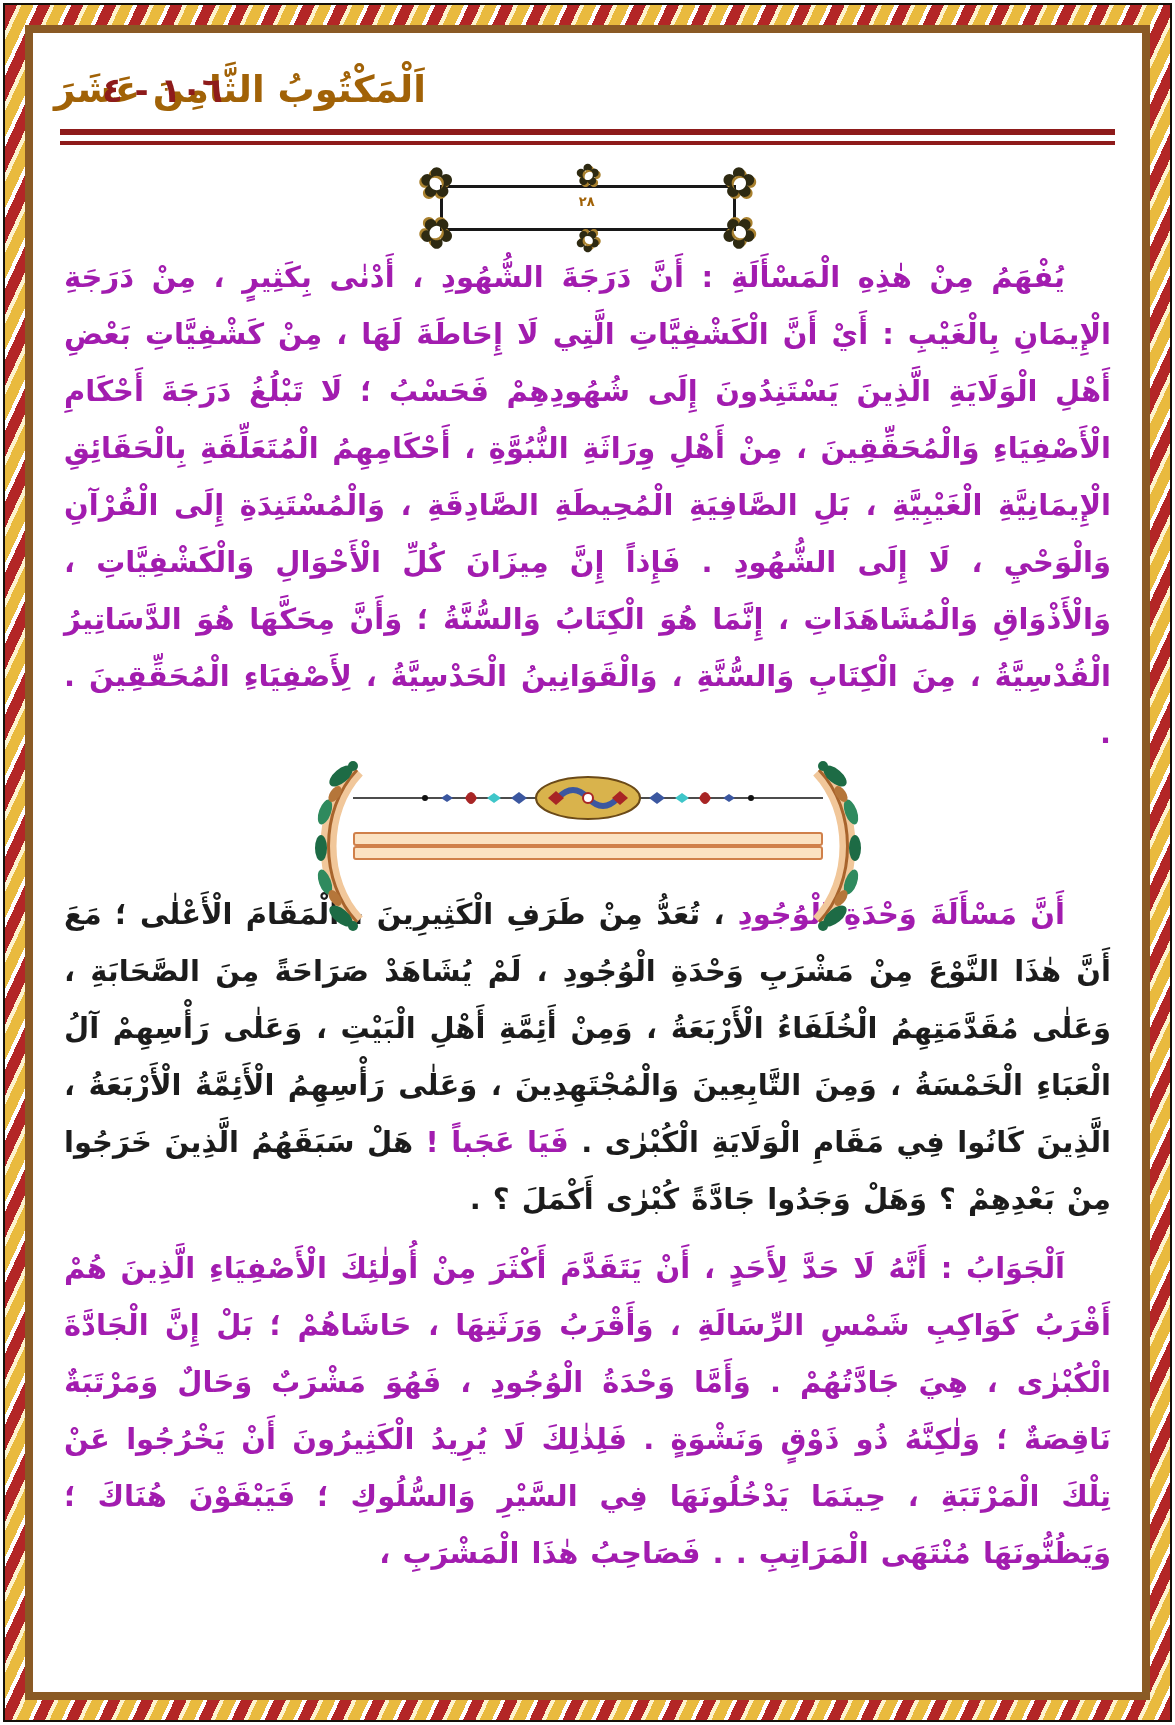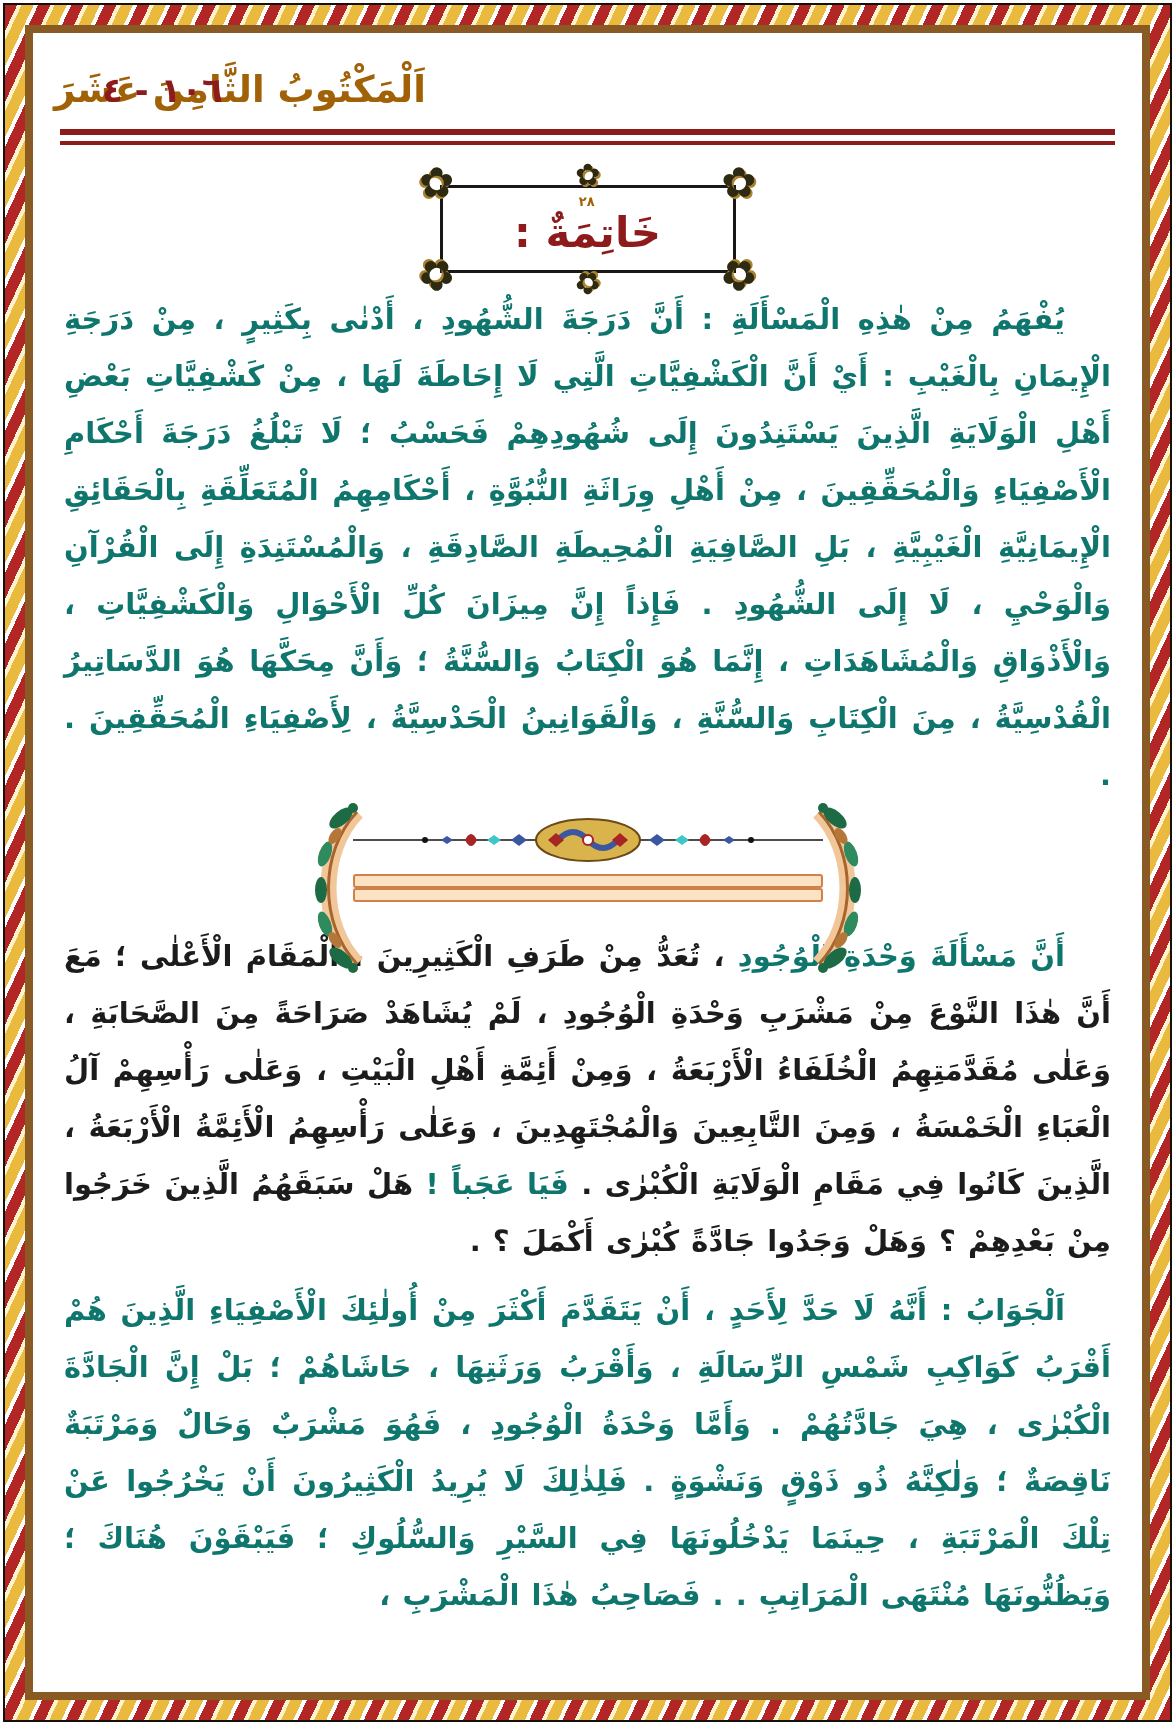--- a/index.html
+++ b/index.html
@@ -53,21 +53,21 @@
   .orn.bl{bottom:-26px;right:-24px;transform:scaleY(-1);}
   .orn.br{bottom:-26px;left:-24px;transform:scale(-1,-1);}
   .orn.tc{top:-28px;left:50%;transform:translateX(-50%);font-size:30px;}
   .orn.bc{bottom:-28px;left:50%;transform:translateX(-50%) scaleY(-1);font-size:30px;}
   
   .par{
     direction:rtl;text-align:justify;font-weight:bold;
     font-size:29px;line-height:57px;margin:12px 0;padding:0 10px;
     text-indent:46px;word-spacing:2px;
   }
-  .red{color:#0f766e;}
+  .red{color:#a21caf;}
   .black{color:#1c1c1c;margin-top:9px;}
   
   .divider{display:block;margin:2px auto 4px;}
   
   .masala-box{position:relative;width:470px;margin:10px auto 26px;padding:0 44px;}
   .bar{height:10px;background:#fbe2c2;border:2px solid #d0804a;border-radius:3px;}
   .masala-title{
     text-align:center;color:#8e1b1b;font-size:36px;font-weight:bold;margin:22px 0;
   }
   .vine{position:absolute;top:50%;}
@@ -94,21 +94,20 @@
     </div>
 
     <div class="khatima-box">
       <span class="orn tl">✿</span>
       <span class="orn tr">✿</span>
       <span class="orn bl">✿</span>
       <span class="orn br">✿</span>
       <span class="orn tc">✿</span>
       <span class="orn bc">✿</span>
       <span class="khatima-note">٢٨</span>
-      <h2 class="khatima-title">خَاتِمَةٌ :</h2>
     </div>
 
     <p class="par red">يُفْهَمُ مِنْ هٰذِهِ الْمَسْأَلَةِ : أَنَّ دَرَجَةَ الشُّهُودِ ، أَدْنٰى بِكَثِيرٍ ، مِنْ دَرَجَةِ الْإِيمَانِ بِالْغَيْبِ : أَيْ أَنَّ الْكَشْفِيَّاتِ الَّتِي لَا إِحَاطَةَ لَهَا ، مِنْ كَشْفِيَّاتِ بَعْضِ أَهْلِ الْوَلَايَةِ الَّذِينَ يَسْتَنِدُونَ إِلَى شُهُودِهِمْ فَحَسْبُ ؛ لَا تَبْلُغُ دَرَجَةَ أَحْكَامِ الْأَصْفِيَاءِ وَالْمُحَقِّقِينَ ، مِنْ أَهْلِ وِرَاثَةِ النُّبُوَّةِ ، أَحْكَامِهِمُ الْمُتَعَلِّقَةِ بِالْحَقَائِقِ الْإِيمَانِيَّةِ الْغَيْبِيَّةِ ، بَلِ الصَّافِيَةِ الْمُحِيطَةِ الصَّادِقَةِ ، وَالْمُسْتَنِدَةِ إِلَى الْقُرْآنِ وَالْوَحْيِ ، لَا إِلَى الشُّهُودِ . فَإِذاً إِنَّ مِيزَانَ كُلِّ الْأَحْوَالِ وَالْكَشْفِيَّاتِ ، وَالْأَذْوَاقِ وَالْمُشَاهَدَاتِ ، إِنَّمَا هُوَ الْكِتَابُ وَالسُّنَّةُ ؛ وَأَنَّ مِحَكَّهَا هُوَ الدَّسَاتِيرُ الْقُدْسِيَّةُ ، مِنَ الْكِتَابِ وَالسُّنَّةِ ، وَالْقَوَانِينُ الْحَدْسِيَّةُ ، لِأَصْفِيَاءِ الْمُحَقِّقِينَ . .</p>
 
     <svg class="divider" width="470" height="48" viewBox="0 0 470 48">
       <line x1="0" y1="24" x2="470" y2="24" stroke="#111111" stroke-width="1.6"></line>
       <ellipse cx="235" cy="24" rx="52" ry="21" fill="#d9b34c" stroke="#6b4a18" stroke-width="2"></ellipse>
       <path d="M205 24 q15 -16 30 0 q15 16 30 0" fill="none" stroke="#3b57a0" stroke-width="6"></path>
       <circle cx="235" cy="24" r="5" fill="#ffffff" stroke="#a82525" stroke-width="2"></circle>
       <polygon points="195,24 203,17 211,24 203,31" fill="#a82525"></polygon>

